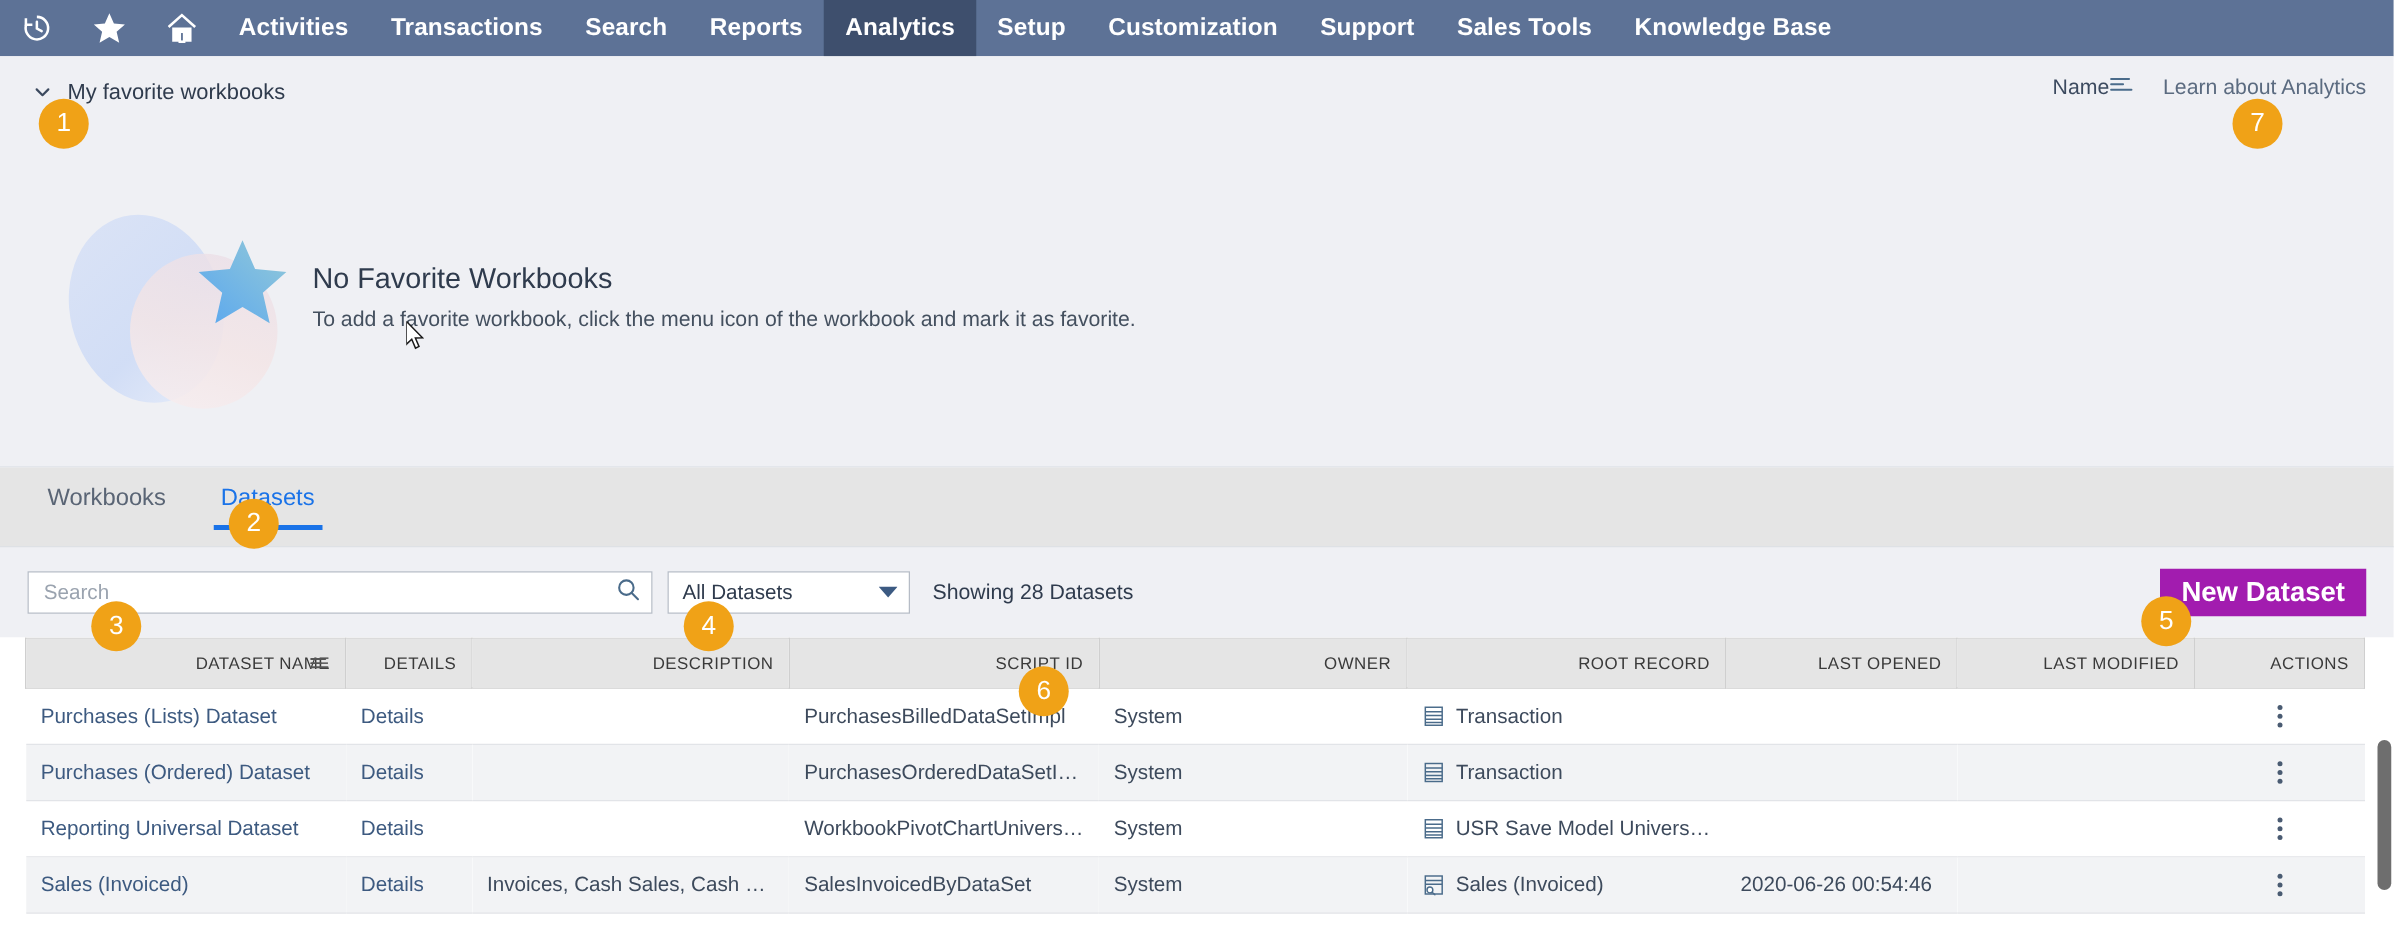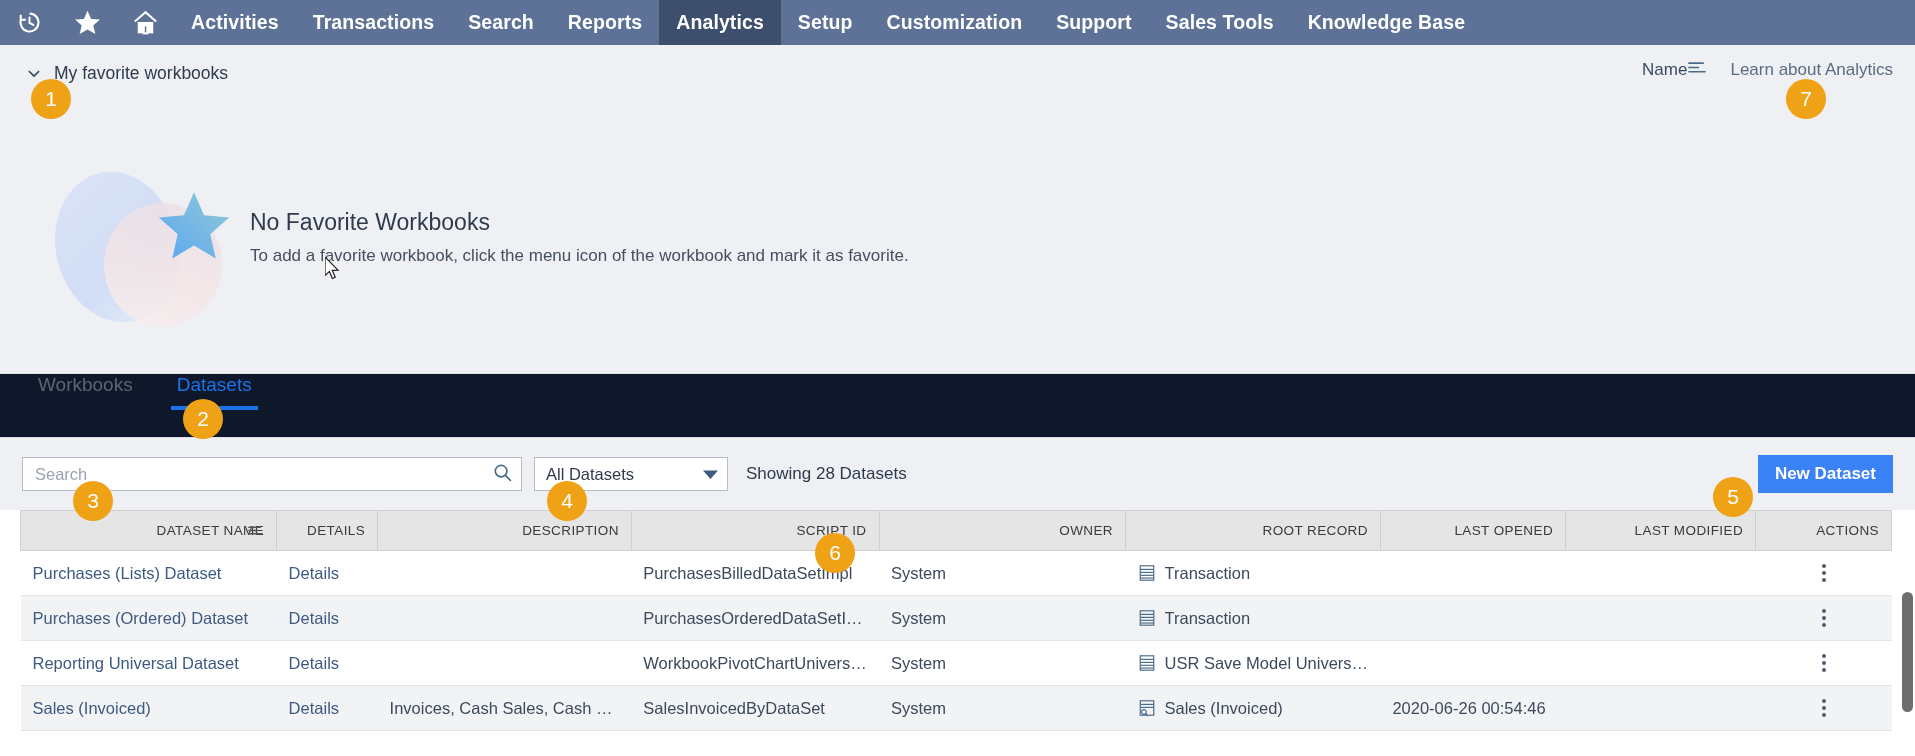--- a/index.html
+++ b/index.html
@@ -122,23 +122,23 @@
     font-weight: normal;
   }
   #empty-sub {
     font-size: 17px;
     color: #44505f;
   }
 
   
   #tabs {
     height: 64px;
-    background: #0f172a;
+    background: #e5e5e5;
     display: flex;
-    align-items: flex-start;
+    align-items: center;
     padding-left: 16px;
     border-bottom: 1px solid #dcdfe5;
     position: relative;
   }
   .tab {
     font-size: 19px;
     color: #5a6575;
     padding: 0 22px 14px 22px;
     cursor: pointer;
     position: relative;
@@ -191,24 +191,24 @@
   }
   #showing-count {
     margin-left: 18px;
     font-size: 17px;
     color: #2f3b4d;
   }
   #new-dataset-btn {
     position: absolute;
     right: 22px;
     height: 38px;
-    background: #3b82f6;
+    background: #a21caf;
     color: #ffffff;
     border: none;
-    font-size: 17px;
+    font-size: 22px;
     font-weight: bold;
     padding: 0 17px;
     cursor: pointer;
     font-family: "Liberation Sans", sans-serif;
   }
 
   
   #table-wrap {
     background: #ffffff;
     position: relative;

